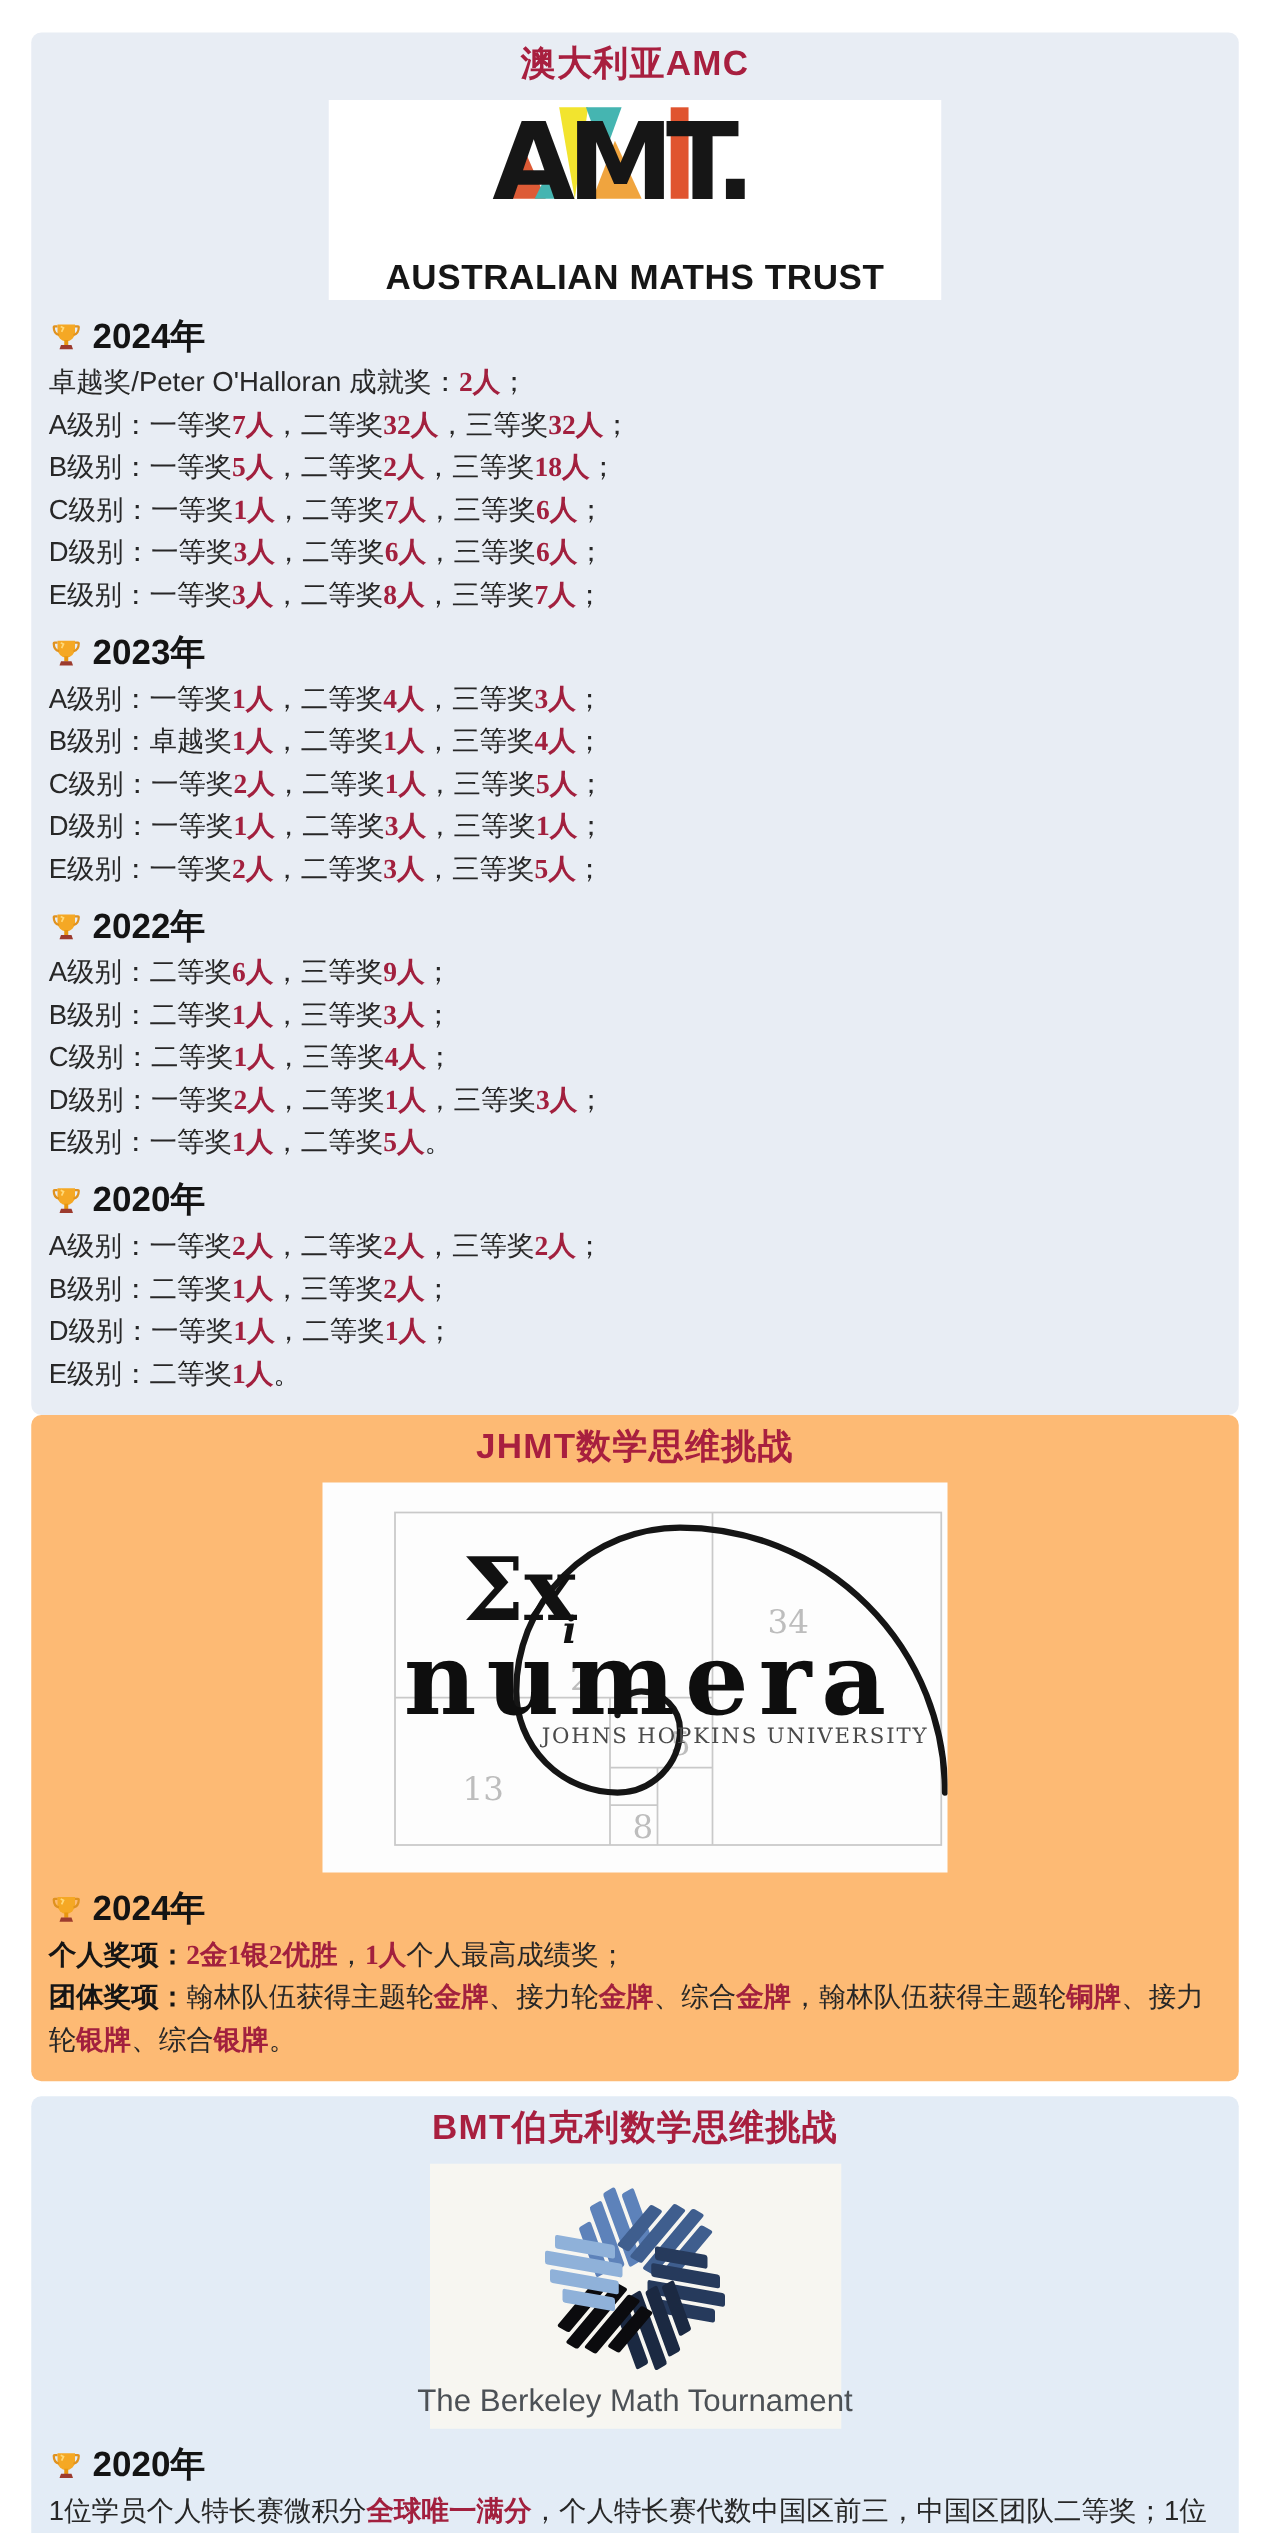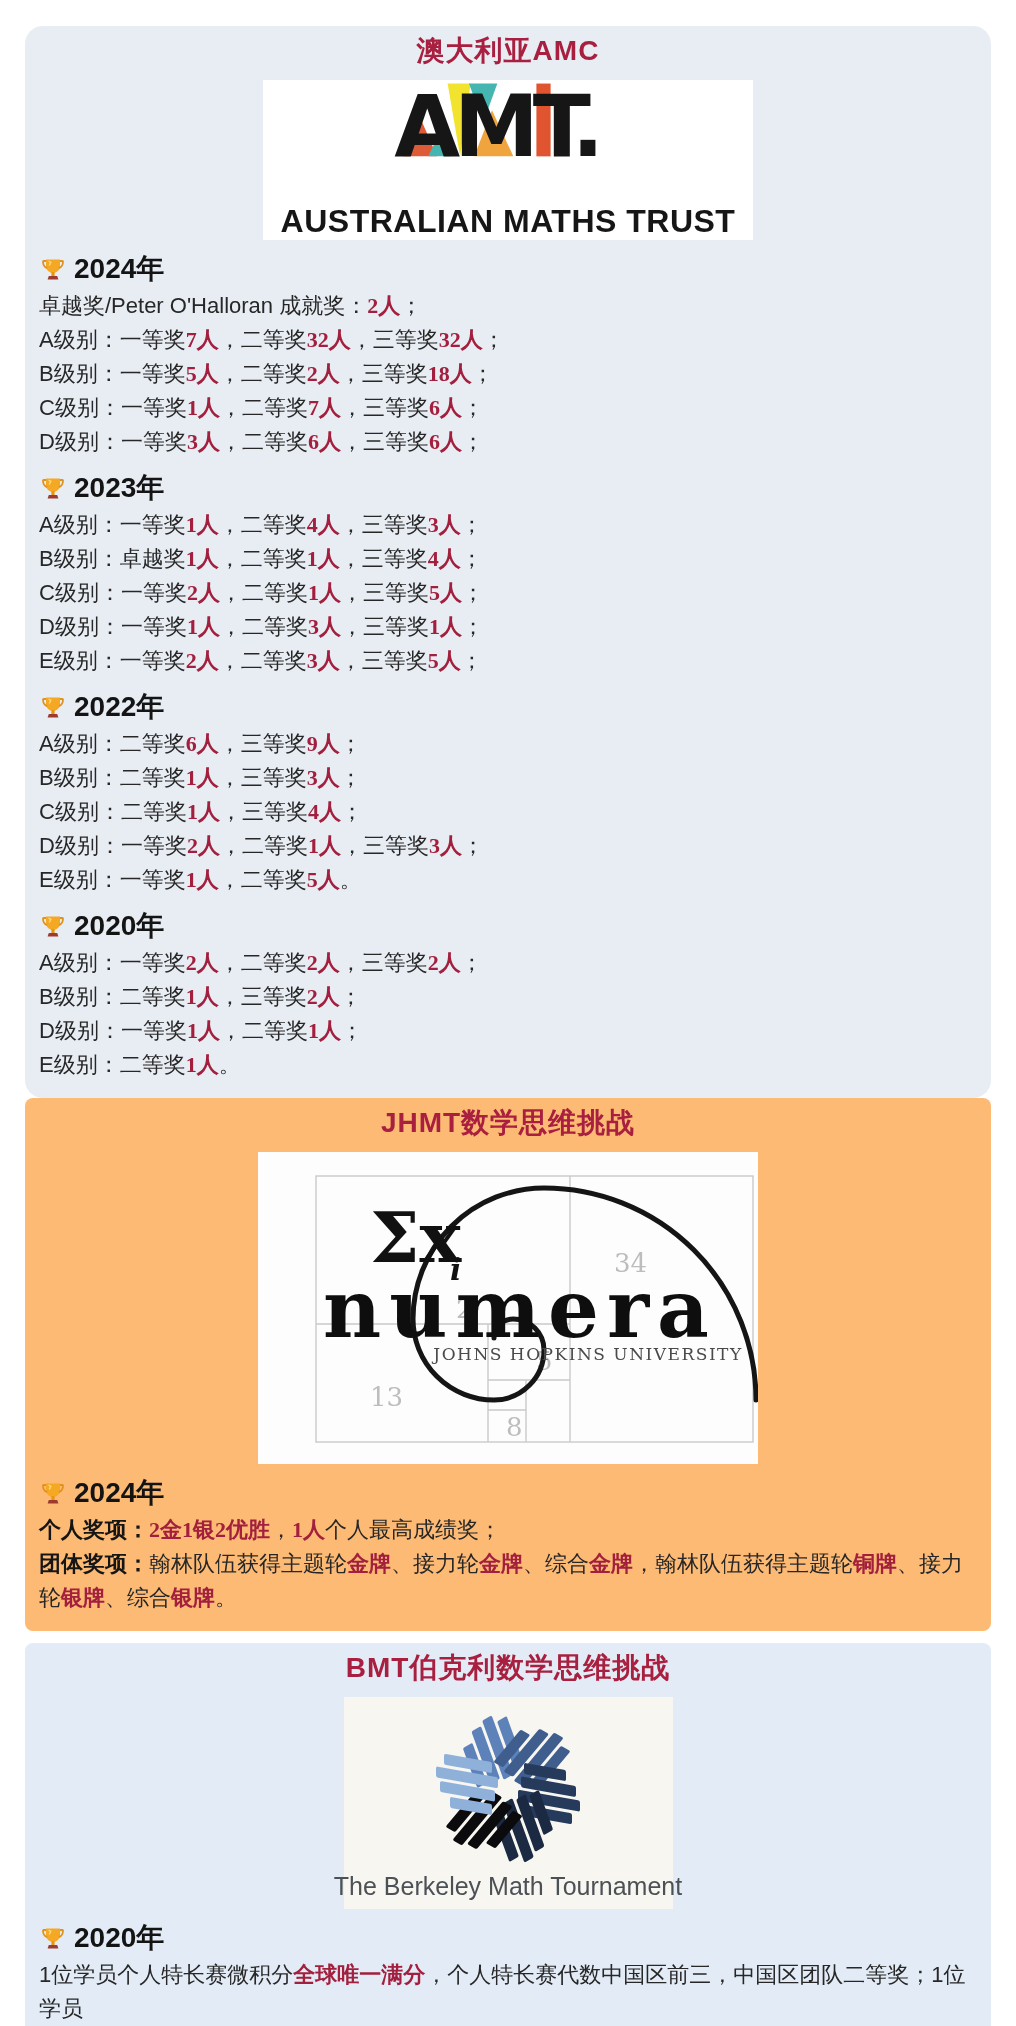--- a/index.html
+++ b/index.html
@@ -1,27 +1,27 @@
 <!DOCTYPE html>
 <html><head>
 <meta charset="utf-8">
 <style>
   html,body{margin:0;padding:0;background:#ffffff;}
   body{width:1016px;min-height:2026px;font-family:"Liberation Sans","DejaVu Sans",sans-serif;}
   .page{width:1016px;}
   .card{margin:0 25px;border-radius:8px;padding:0 14px 16px 14px;}
-  .card-amc{background:#e8edf4;margin-top:26px;border-radius:18px;}
+  .card-amc{background:#e8edf4;margin-top:26px;}
   .card-jhmt{background:#fdba74;}
   .card-bmt{background:#e3ecf6;margin-top:12px;padding-bottom:30px;}
   .sec-title{margin:0;padding-top:8px;text-align:center;font-size:28px;line-height:34px;
              font-weight:bold;color:#a81f3f;letter-spacing:1px;}
   .logo-box{background:#ffffff;margin:12px auto 0;display:flex;flex-direction:column;
             align-items:center;justify-content:center;}
   .amt-box{width:490px;height:160px;gap:12px;}
-  .amt-sub{font-size:32px;font-weight:bold;color:#161616;letter-spacing:0.5px;margin-top:24px;}
+  .amt-sub{font-size:28px;font-weight:bold;color:#161616;letter-spacing:0.5px;margin-top:24px;}
   .numera-box{width:500px;height:312px;background:#fdfdfd;}
   .bmt-box{width:329px;height:212px;background:#f7f6f1;}
   .years{margin-top:6px;}
   .year-row{display:flex;align-items:center;gap:9px;font-size:28px;font-weight:bold;
             color:#141414;margin:14px 0 5px 2px;line-height:30px;}
   .year-row svg{flex:0 0 auto;}
   .line{font-size:22px;line-height:34px;color:#272727;}
   .red{color:#a2203e;font-weight:700;font-family:Liberation Serif, serif;}
   .blk{font-weight:700;color:#151515;}
 </style>
@@ -56,20 +56,21 @@
     <rect x="10.4" y="15" width="3.2" height="4.2" fill="#e8960f"></rect>
     <path d="M7.8 19h8.4l1.2 3.4H6.6z" fill="#9c3b2e"></path>
   </svg>
 <span>2024年</span>
         </div>
         <div class="line"><span>卓越奖/Peter O'Halloran 成就奖：</span><span class="red">2人</span><span>；</span></div>
         <div class="line"><span>A级别：一等奖</span><span class="red">7人</span><span>，二等奖</span><span class="red">32人</span><span>，三等奖</span><span class="red">32人</span><span>；</span></div>
         <div class="line"><span>B级别：一等奖</span><span class="red">5人</span><span>，二等奖</span><span class="red">2人</span><span>，三等奖</span><span class="red">18人</span><span>；</span></div>
         <div class="line"><span>C级别：一等奖</span><span class="red">1人</span><span>，二等奖</span><span class="red">7人</span><span>，三等奖</span><span class="red">6人</span><span>；</span></div>
         <div class="line"><span>D级别：一等奖</span><span class="red">3人</span><span>，二等奖</span><span class="red">6人</span><span>，三等奖</span><span class="red">6人</span><span>；</span></div>
+        <div class="line"><span>E级别：一等奖</span><span class="red">3人</span><span>，二等奖</span><span class="red">8人</span><span>，三等奖</span><span class="red">7人</span><span>；</span></div>
         <div class="year-row">
   <svg width="24" height="24" viewBox="0 0 24 24" aria-hidden="true">
     <path d="M5 2.5h14v6.5a7 7 0 0 1-14 0z" fill="#f5a824"></path>
     <path d="M5 4H2.6a.6.6 0 0 0-.6.6C2 8 3.6 10.4 6.2 11" stroke="#e0921f" stroke-width="1.8" fill="none"></path>
     <path d="M19 4h2.4a.6.6 0 0 1 .6.6C22 8 20.4 10.4 17.8 11" stroke="#e0921f" stroke-width="1.8" fill="none"></path>
     <path d="M7.6 4.2l2.2 1.1-1.5 3.2" stroke="#ffd877" stroke-width="1.4" fill="none"></path>
     <rect x="10.4" y="15" width="3.2" height="4.2" fill="#e8960f"></rect>
     <path d="M7.8 19h8.4l1.2 3.4H6.6z" fill="#9c3b2e"></path>
   </svg>
 <span>2023年</span>

